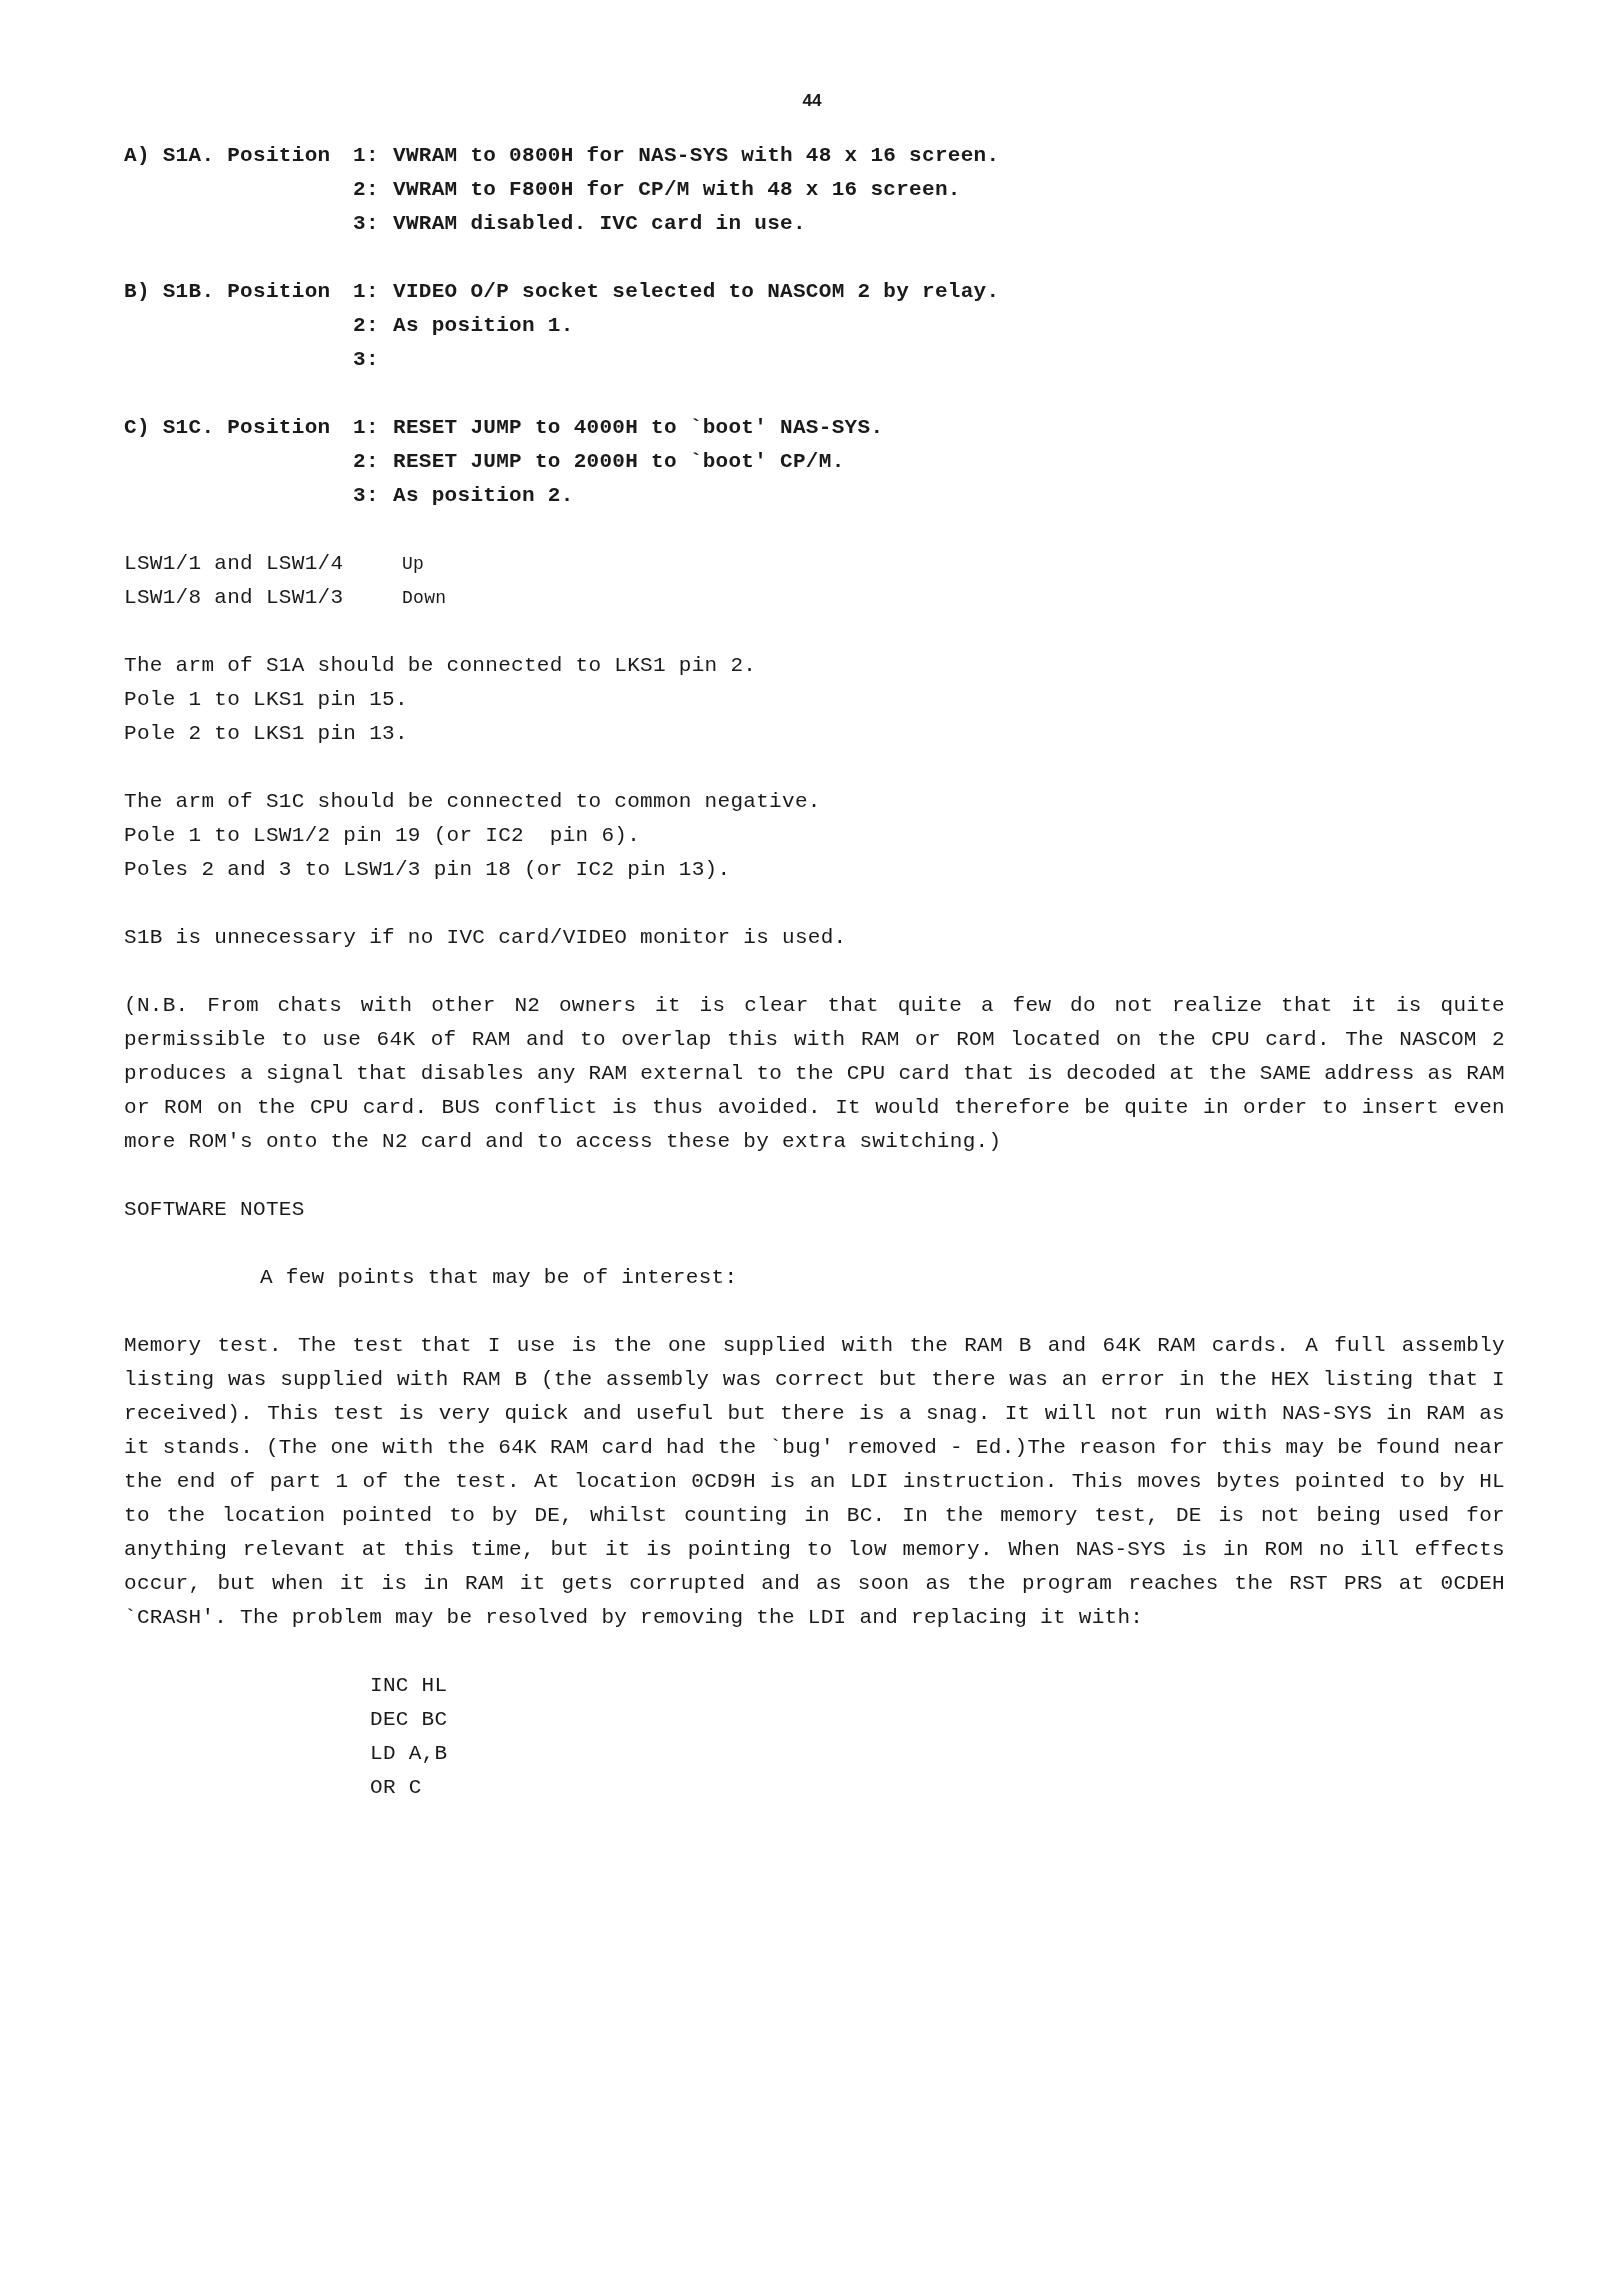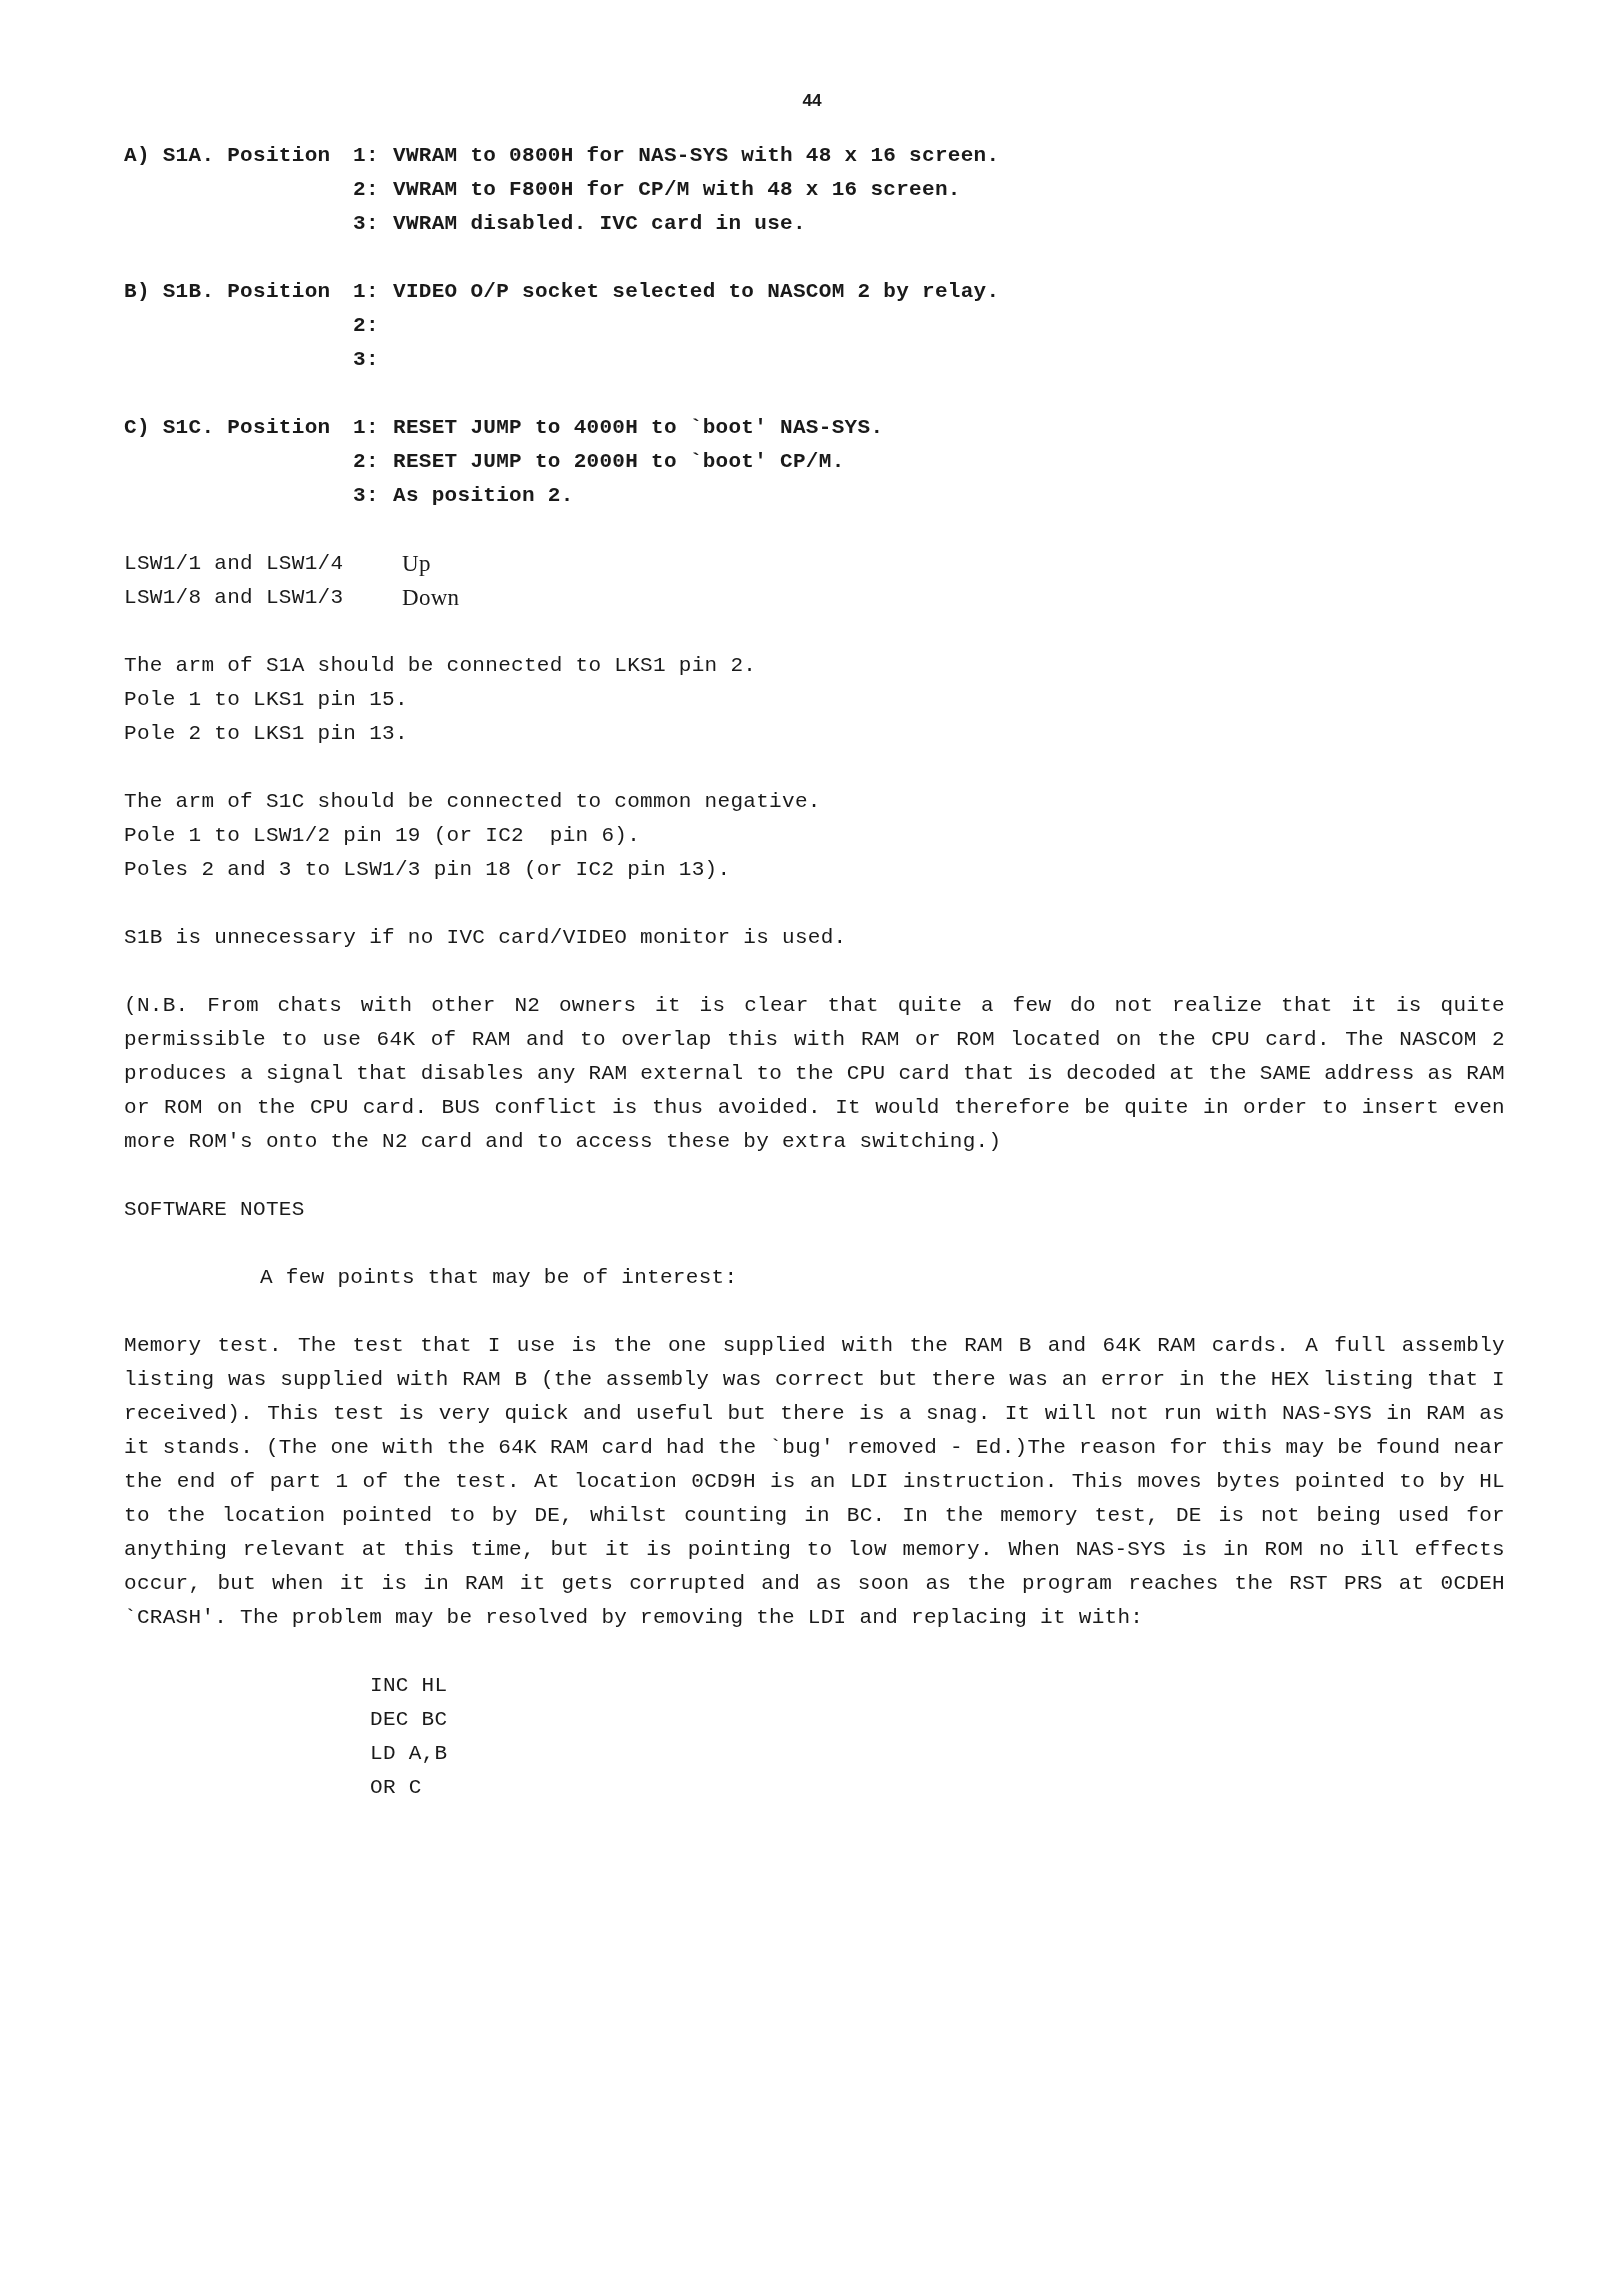--- a/index.html
+++ b/index.html
@@ -75,22 +75,22 @@
     white-space: pre;
   }
   .lsw-label {
     width: 278px;
     flex: 0 0 278px;
     white-space: pre;
   }
   .lsw-val {
     flex: 1 1 auto;
     white-space: pre;
-    font-family: Liberation Serif, serif;
-    font-size: 23px;
+    font-family: Liberation Mono, monospace;
+    font-size: 18px;
   }
   .plain-line {
     white-space: pre;
   }
   .para {
     text-align: justify;
     text-justify: inter-word;
     white-space: normal;
   }
   .heading {
@@ -135,20 +135,21 @@
 
     <div class="switch-block">
       <div class="switch-row">
         <span class="switch-label">B) S1B. Position</span>
         <span class="switch-pos">1:</span>
         <span class="switch-text">VIDEO O/P socket selected to NASCOM 2 by relay.</span>
       </div>
       <div class="switch-row">
         <span class="switch-label"></span>
         <span class="switch-pos">2:</span>
+        <span class="switch-text">As position 1.</span>
       </div>
       <div class="switch-row">
         <span class="switch-label"></span>
         <span class="switch-pos">3:</span>
       </div>
     </div>
 
     <div class="switch-block">
       <div class="switch-row">
         <span class="switch-label">C) S1C. Position</span>

